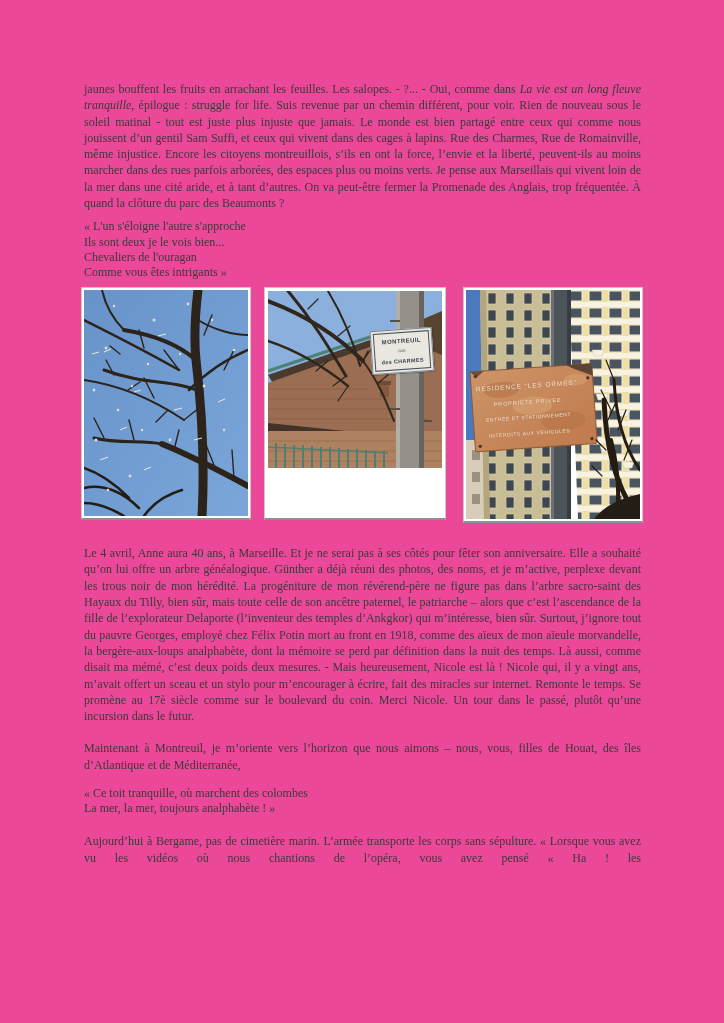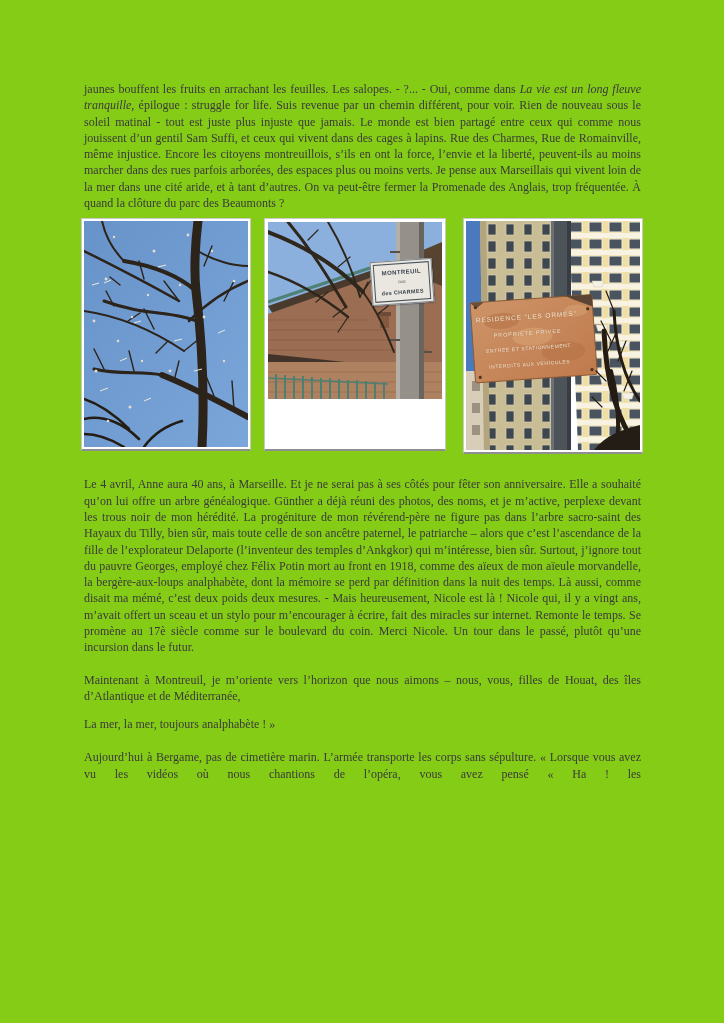--- a/index.html
+++ b/index.html
@@ -1,18 +1,18 @@
 <!DOCTYPE html>
 <html><head>
 <meta charset="utf-8">
 <style>
   * { margin:0; padding:0; box-sizing:border-box; }
   html,body { background:#ffffff; }
   #page {
-    position:relative; width:724px; height:1023px; background:#84cc16;
+    position:relative; width:724px; height:1023px; background:#ec4899;
     font-family:"Liberation Serif", serif; color:#3a3a3a; overflow:hidden;
   }
   #content { position:absolute; left:84px; top:81px; width:557px; }
   .body-text {
     font-size:12px; line-height:16.3px; text-align:justify; color:#3a3a3a;
   }
   .body-text .book-title { font-style:italic; }
   .poem { margin-top:8px; }
   .poem2 { margin-top:13px; }
   .poem-line { font-size:12px; line-height:15.2px; text-align:left; }
@@ -63,20 +63,26 @@
   .rs3, .rs4 { font-size:5px; letter-spacing:.6px; }
 </style>
 </head>
 <body>
 
 <div id="page">
   <div id="content">
 
     <p class="body-text p1"><span>jaunes bouffent les fruits en arrachant les feuilles. Les salopes. - ?... - Oui, comme dans </span><span class="book-title">La vie est un long fleuve tranquille</span><span>, épilogue : struggle for life. Suis revenue par un chemin différent, pour voir. Rien de nouveau sous le soleil matinal - tout est juste plus injuste que jamais. Le monde est bien partagé entre ceux qui comme nous jouissent d’un gentil Sam Suffi, et ceux qui vivent dans des cages à lapins. Rue des Charmes, Rue de Romainville, même injustice. Encore les citoyens montreuillois, s’ils en ont la force, l’envie et la liberté, peuvent-ils au moins marcher dans des rues parfois arborées, des espaces plus ou moins verts. Je pense aux Marseillais qui vivent loin de la mer dans une cité aride, et à tant d’autres. On va peut-être fermer la Promenade des Anglais, trop fréquentée. À quand la clôture du parc des Beaumonts ?</span></p>
 
+    <div class="poem">
+      <div class="poem-line">« L'un s'éloigne l'autre s'approche</div>
+      <div class="poem-line">Ils sont deux je le vois bien...</div>
+      <div class="poem-line">Chevaliers de l'ouragan</div>
+      <div class="poem-line">Comme vous êtes intrigants »</div>
+    </div>
 
     <div class="gallery">
 
       <figure class="cell cell1">
         <div class="photo">
           <svg viewBox="0 0 164 226" preserveAspectRatio="none">
             <defs>
               <linearGradient id="lsky" x1="0" y1="0" x2="1" y2="1">
                 <stop offset="0" stop-color="#6893c9"></stop>
                   <stop offset="1" stop-color="#7ba6da"></stop>
@@ -256,19 +262,20 @@
             <div class="rs4">INTERDITS AUX VEHICULES</div>
           </div>
         </div>
       </figure>
     </div>
 
     <p class="body-text p2">Le 4 avril, Anne aura 40 ans, à Marseille. Et je ne serai pas à ses côtés pour fêter son anniversaire. Elle a souhaité qu’on lui offre un arbre généalogique. Günther a déjà réuni des photos, des noms, et je m’active, perplexe devant les trous noir de mon hérédité. La progéniture de mon révérend-père ne figure pas dans l’arbre sacro-saint des Hayaux du Tilly, bien sûr, mais toute celle de son ancêtre paternel, le patriarche – alors que c’est l’ascendance de la fille de l’explorateur Delaporte (l’inventeur des temples d’Ankgkor) qui m’intéresse, bien sûr. Surtout, j’ignore tout du pauvre Georges, employé chez Félix Potin mort au front en 1918, comme des aïeux de mon aïeule morvandelle, la bergère-aux-loups analphabète, dont la mémoire se perd par définition dans la nuit des temps. Là aussi, comme disait ma mémé, c’est deux poids deux mesures. - Mais heureusement, Nicole est là ! Nicole qui, il y a vingt ans, m’avait offert un sceau et un stylo pour m’encourager à écrire, fait des miracles sur internet. Remonte le temps. Se promène au 17è siècle comme sur le boulevard du coin. Merci Nicole. Un tour dans le passé, plutôt qu’une incursion dans le futur.</p>
     <p class="body-text p2b">Maintenant à Montreuil, je m’oriente vers l’horizon que nous aimons – nous, vous, filles de Houat, des îles d’Atlantique et de Méditerranée,</p>
 
     <div class="poem poem2">
+      <div class="poem-line">« Ce toit tranquille, où marchent des colombes</div>
       <div class="poem-line">La mer, la mer, toujours analphabète ! »</div>
     </div>
 
     <p class="body-text p3">Aujourd’hui à Bergame, pas de cimetière marin. L’armée transporte les corps sans sépulture. « Lorsque vous avez vu les vidéos où nous chantions de l’opéra, vous avez pensé « Ha ! les</p>
 
   </div>
 </div>
 
 </body></html>

